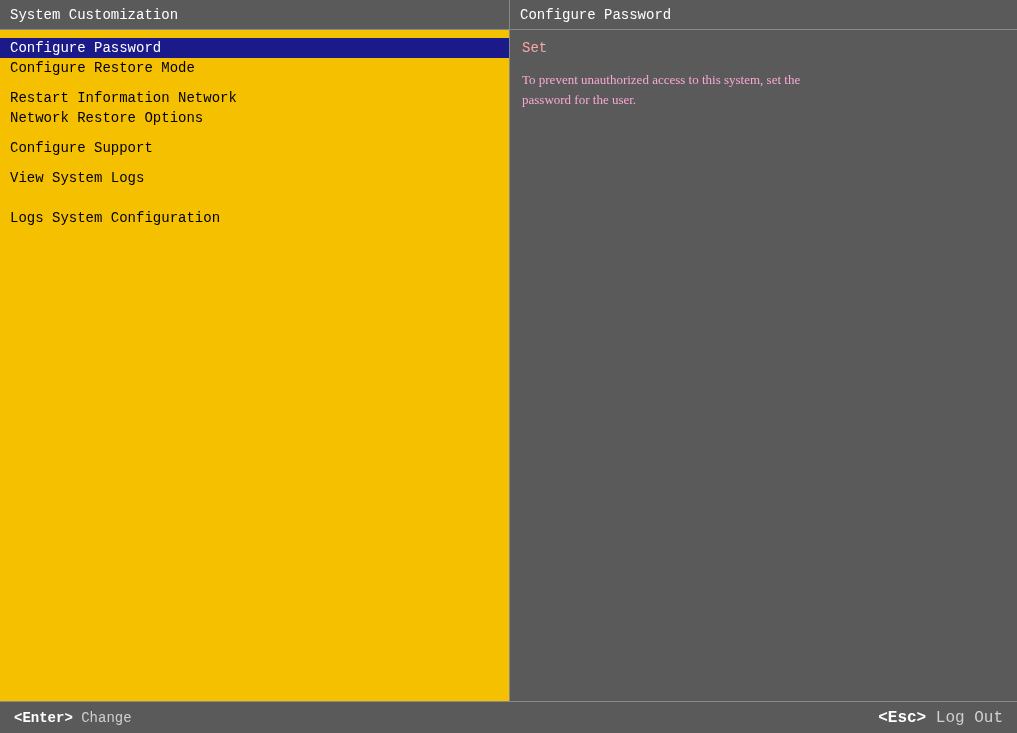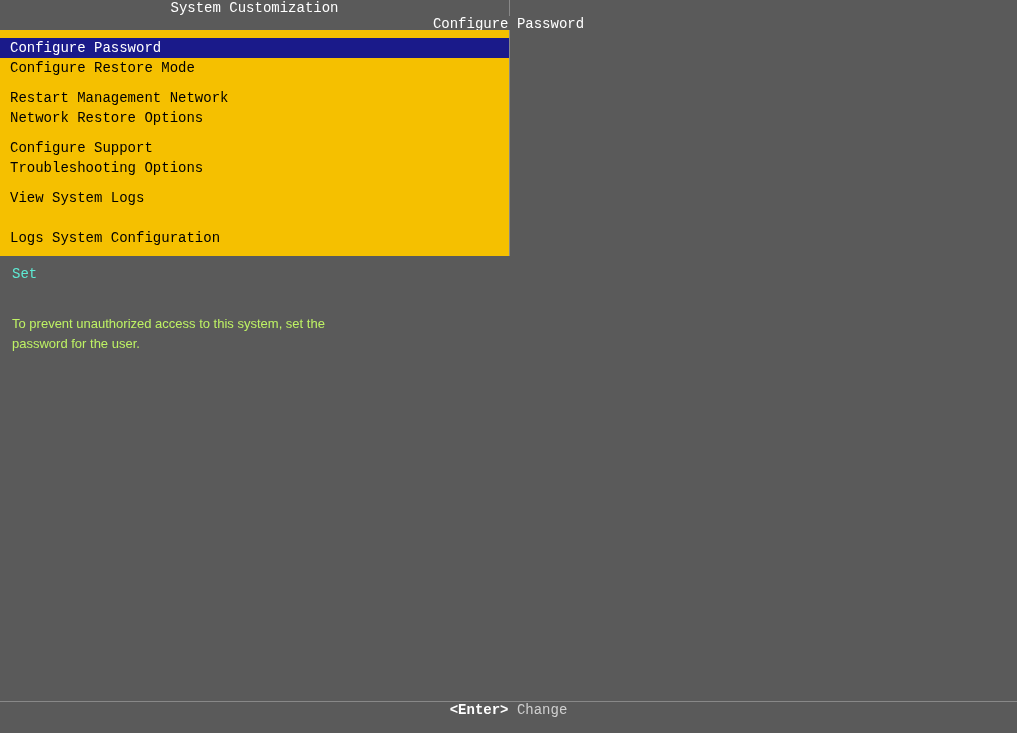--- a/index.html
+++ b/index.html
@@ -1,19 +1,18 @@
 <!DOCTYPE html>
 <html><head>
   <meta charset="utf-8">
   <style>
     * {
       margin: 0;
       padding: 0;
       box-sizing: border-box;
-      flex-direction: column;
     }
     body {
       width: 1017px;
       height: 733px;
       background: #5a5a5a;
       font-family: 'Courier New', Courier, monospace;
       font-size: 14px;
       overflow: hidden;
     }
     .screen {
@@ -69,28 +68,28 @@
     .menu-item.spacer {
       height: 10px;
     }
     .right-panel {
       flex: 1;
       background: #5a5a5a;
       padding: 10px 12px;
       color: #d0d0d0;
     }
     .right-title {
-      color: #5eead4;
+      color: #fca5a5;
       font-family: 'Courier New', Courier, monospace;
       font-size: 14px;
-      margin-bottom: 32px;
+      margin-bottom: 14px;
     }
     .right-body {
-      color: #bef264;
-      font-family: Liberation Sans, sans-serif;
+      color: #f9a8d4;
+      font-family: Liberation Serif, serif;
       font-size: 13px;
       line-height: 1.5;
     }
     .footer-row {
       height: 32px;
       background: #5a5a5a;
       border-top: 1px solid #888;
       display: flex;
       align-items: center;
       justify-content: space-between;
@@ -125,25 +124,24 @@
       <span>Configure Password</span>
     </div>
   </div>
 
   <div class="main-row">
 
     <div class="left-panel">
       <div class="menu-item selected">Configure Password</div>
       <div class="menu-item">Configure Restore Mode</div>
       <div class="menu-item spacer"></div>
-      <div class="menu-item">Restart Management Network</div>
+      <div class="menu-item">Restart Information Network</div>
       <div class="menu-item">Network Restore Options</div>
       <div class="menu-item spacer"></div>
       <div class="menu-item">Configure Support</div>
-      <div class="menu-item">Troubleshooting Options</div>
       <div class="menu-item spacer"></div>
       <div class="menu-item">View System Logs</div>
       <div class="menu-item spacer"></div>
       <div class="menu-item spacer"></div>
       <div class="menu-item">Logs System Configuration</div>
     </div>
 
     <div class="right-panel">
       <div class="right-title">Set</div>
       <div class="right-body">To prevent unauthorized access to this system, set the<br>password for the user.</div>

